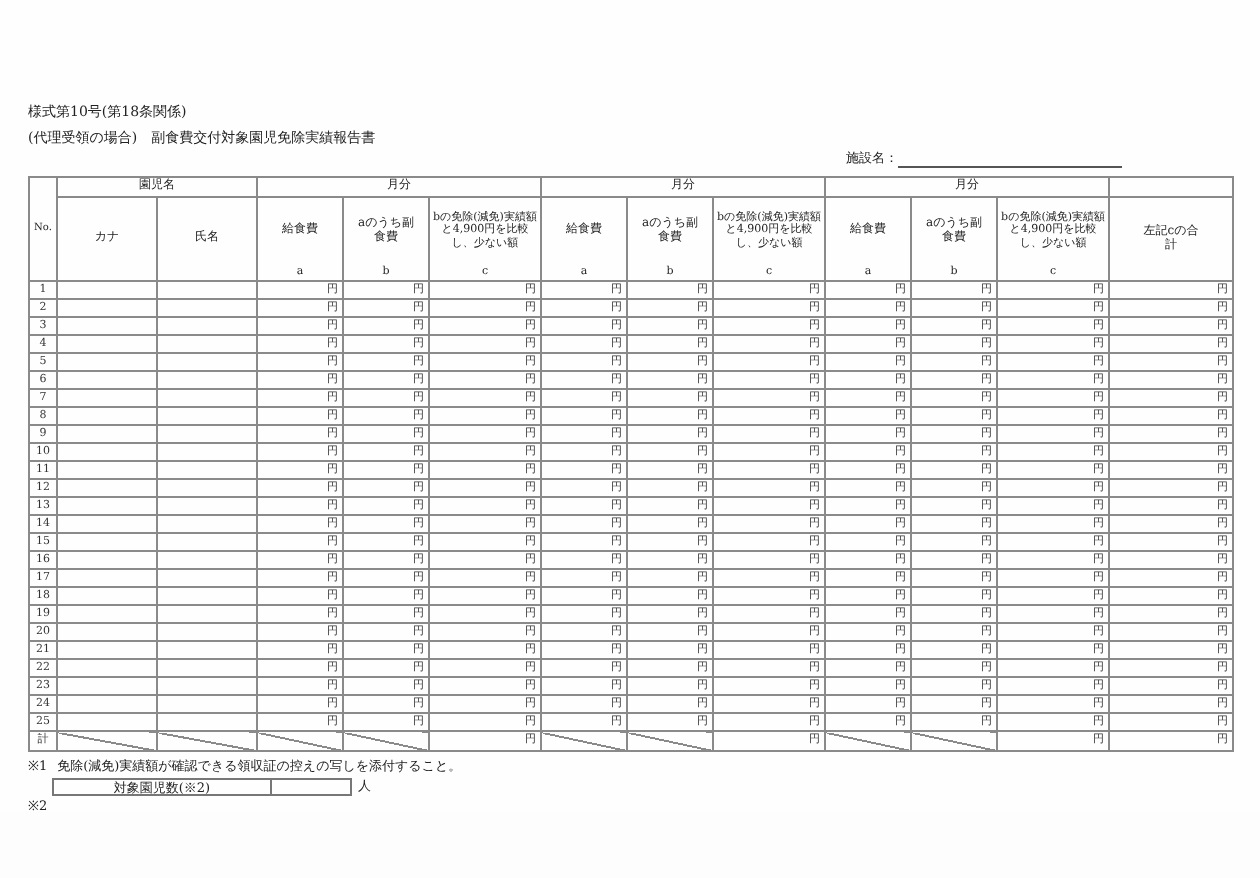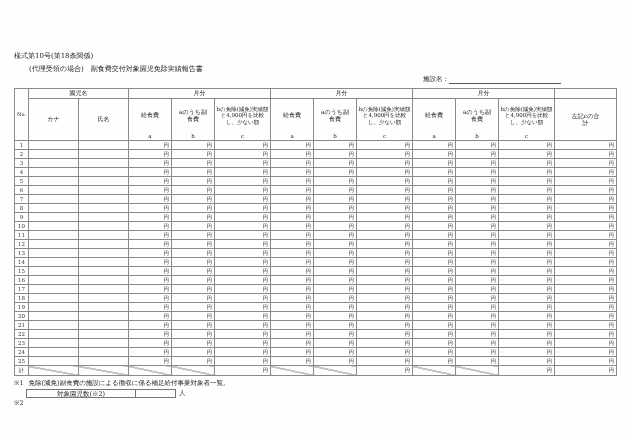--- a/index.html
+++ b/index.html
@@ -3,21 +3,21 @@
 <meta charset="utf-8">
 <style>
   * { box-sizing: border-box; }
   html,body { margin:0; padding:0; background:#fdfdfd; }
   .page {
     position:relative; width:630px; height:406px; background:#fefefe;
     font-family:"DejaVu Serif","Liberation Serif",serif; color:#222;
     overflow:hidden;
   }
   .form-number { position:absolute; left:14px; top:51px; font-size:7px; }
-  .doc-title   { position:absolute; left:14px; top:64px; font-size:7px;margin-left:15px; }
+  .doc-title   { position:absolute; left:14px; top:64px; font-size:7px; }
   .facility    { position:absolute; left:423px; top:75px; font-size:6.5px;text-align:right; }
   .facility .line { display:inline-block; width:112px; height:7px; border-bottom:0.8px solid #555; vertical-align:bottom; }
 
   .sheet { position:absolute; left:14px; top:88px; width:602px; }
 
   table { border-collapse:collapse; table-layout:fixed; width:602px; }
   th, td { border:0.8px solid #8a8a8a; padding:0; font-weight:normal; overflow:hidden; }
   table { border:1px solid #666; }
   thead th { font-size:6px; text-align:center; vertical-align:middle; line-height:1.15; }
   .grp-row th { height:10px; }
@@ -557,21 +557,21 @@
             <td class="diag"></td>
             <td class="money">円</td>
             <td class="money">円</td>
           </tr>
         </tbody>
     </table>
 
     <div class="notes">
       <div class="note-line">
         <span>※1</span>
-        <span>免除(減免)副食費の施設による徴収に係る補足給付事業対象者一覧。</span>
+        <span>免除(減免)実績額が確認できる領収証の控えの写しを添付すること。</span>
       </div>
       <div class="count-row">
         <span class="count-label">対象園児数(※2)</span>
         <span class="count-field"></span>
         <span class="count-unit">人</span>
       </div>
       <div class="note-line">
         <span>※2</span>
       </div>
     </div>

